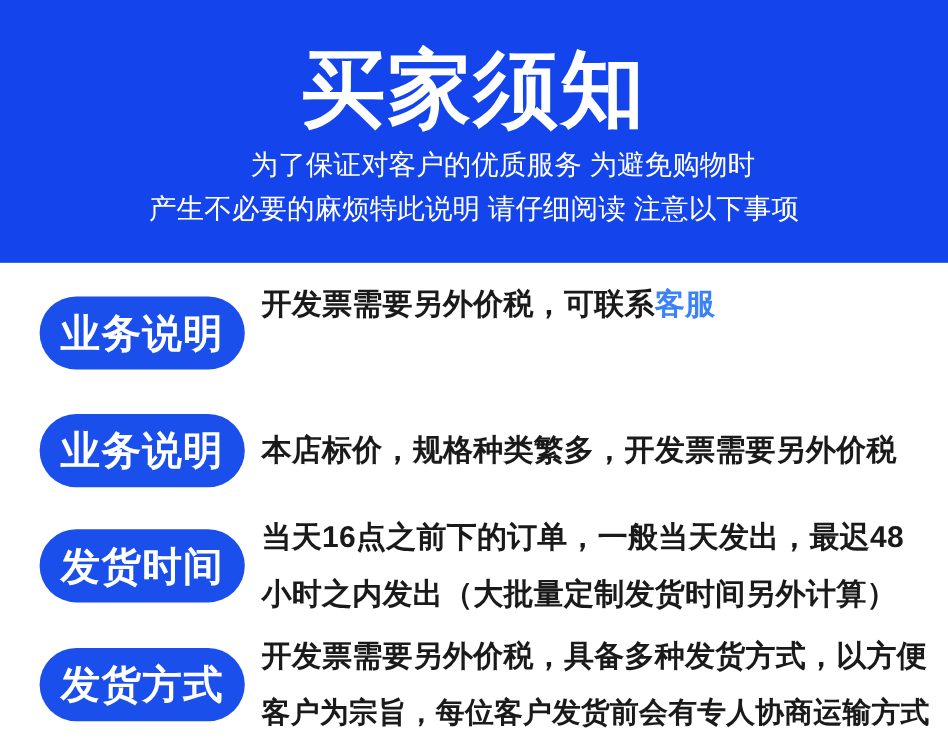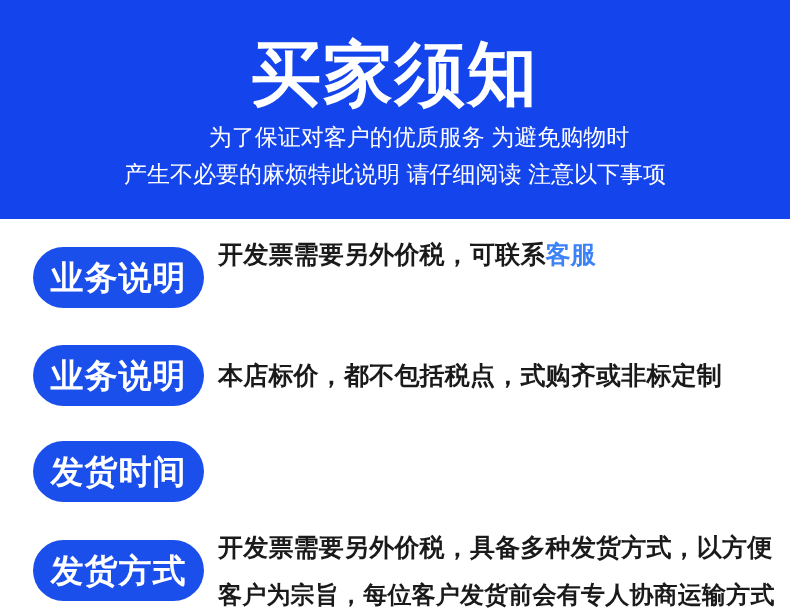--- a/index.html
+++ b/index.html
@@ -123,29 +123,31 @@
       <div class="row-body" style="top:12px;">
         <div class="line"><span>开发票需要另外价税，可联系</span><span class="hl-red">客服</span></div>
       </div>
     </div>
 
     <div class="row" style="top:104px;height:96px;">
       <div class="pill" style="top:22px;">
         <span class="pill-label">业务说明</span>
       </div>
       <div class="row-body" style="top:29px;">
-        <div class="line">本店标价，都不包括税点，式购齐或非标定制</div>
+        <div class="line">本店标价，规格种类繁多，开发票需要另外价税</div>
       </div>
     </div>
 
     <div class="row" style="top:200px;height:110px;">
       <div class="pill" style="top:22px;text-align:center;">
         <span class="pill-label">发货时间</span>
       </div>
       <div class="row-body" style="top:6px;">
+        <div class="line">当天16点之前下的订单，一般当天发出，最迟48</div>
+        <div class="line">小时之内发出（大批量定制发货时间另外计算）</div>
       </div>
     </div>
 
     <div class="row" style="top:300px;height:110px;">
       <div class="pill" style="top:21px;text-align:right;">
         <span class="pill-label">发货方式</span>
       </div>
       <div class="row-body" style="top:5px;width:565px;">
         <div class="line">开发票需要另外价税，具备多种发货方式，以方便</div>
         <div class="line" style="font-size:24px;">客户为宗旨，每位客户发货前会有专人协商运输方式</div>

